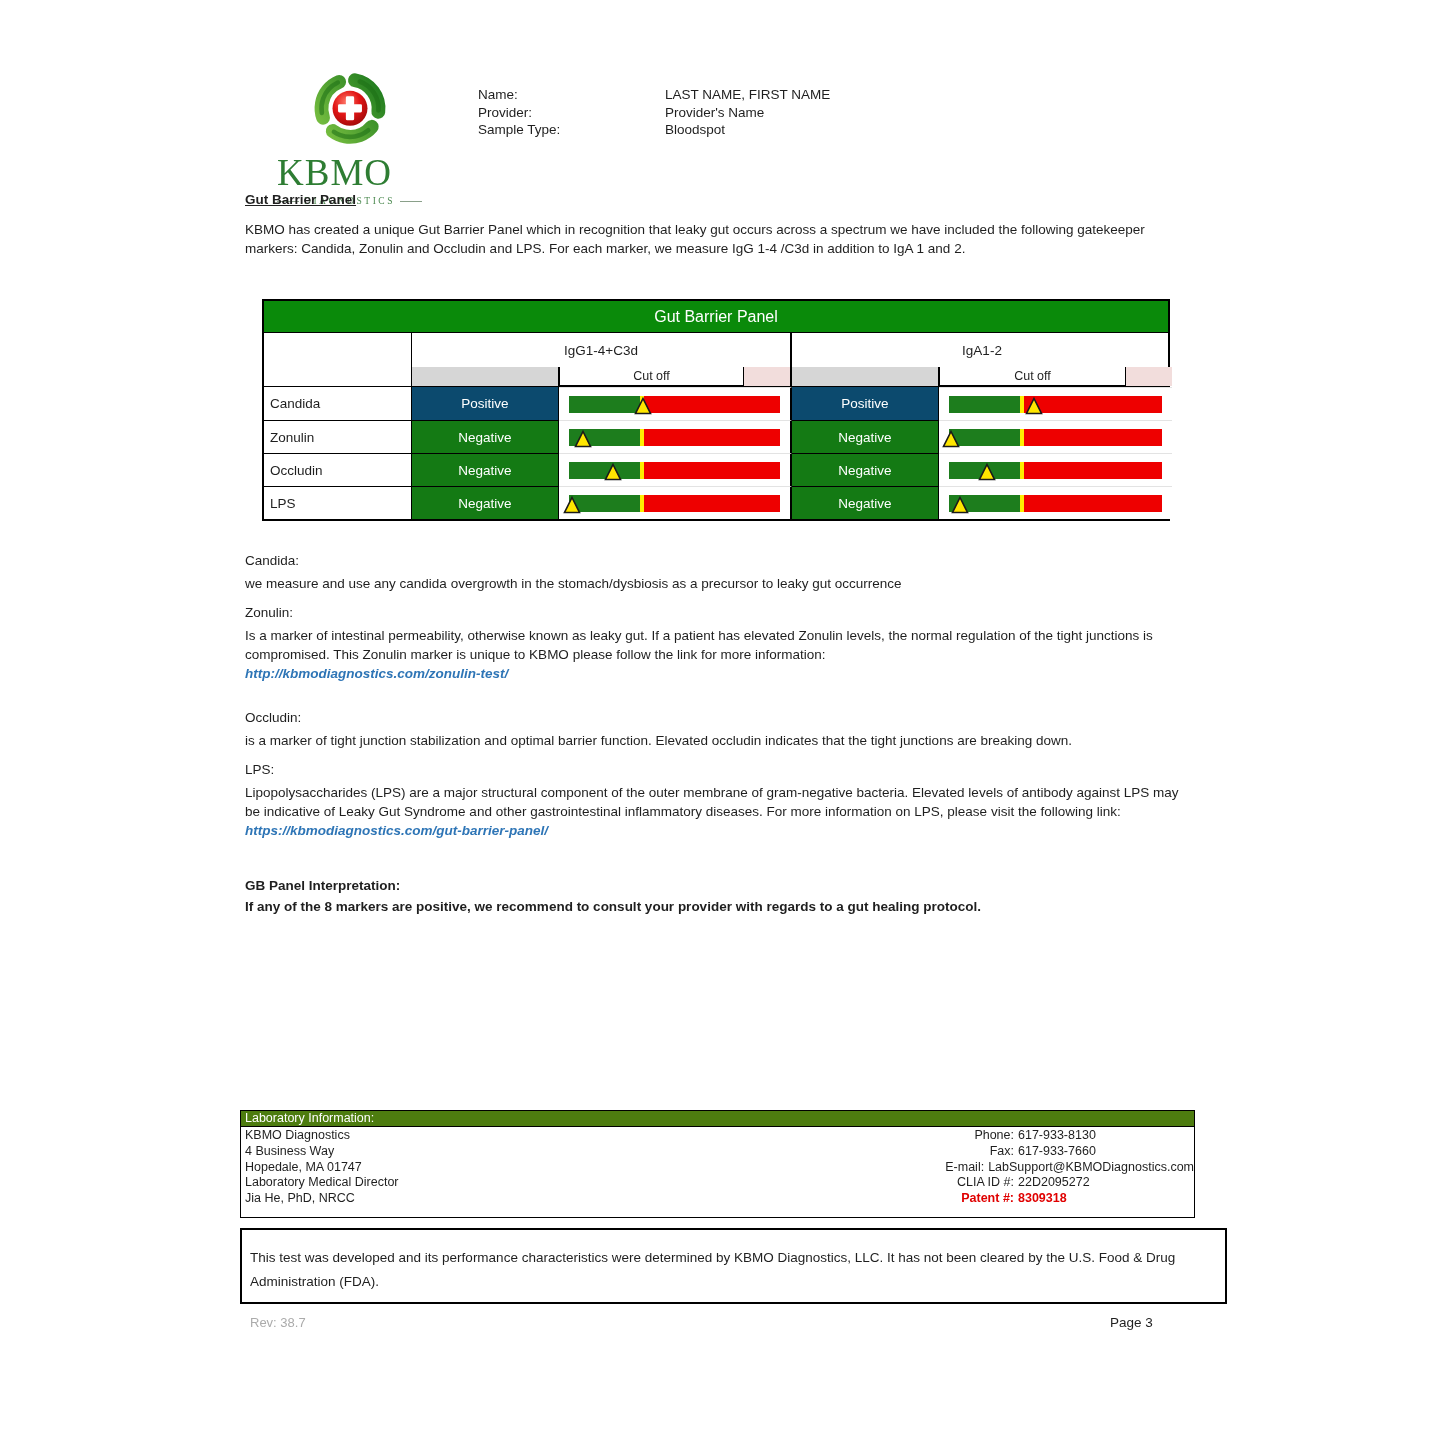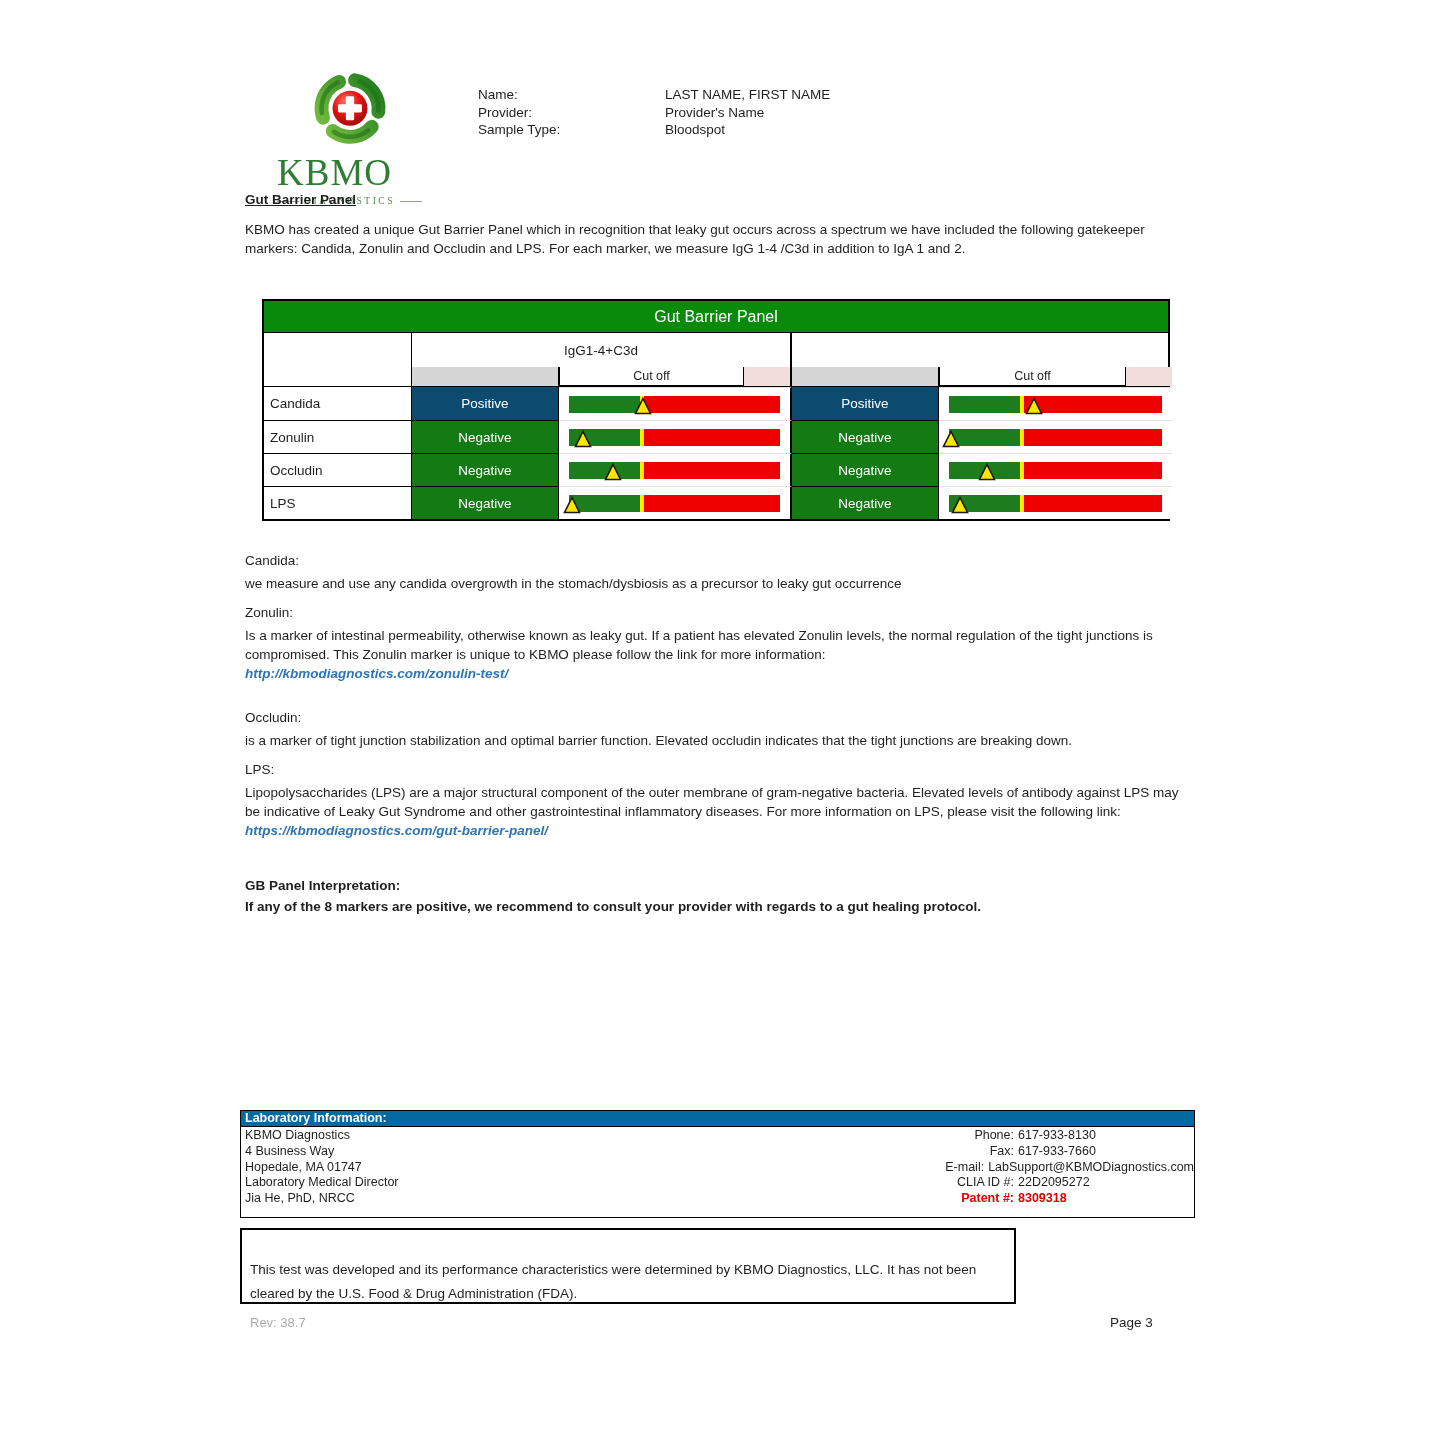--- a/index.html
+++ b/index.html
@@ -68,30 +68,30 @@
   .sec-0 { top:551px; }
   .sec-1 { top:603px; }
   .sec-2 { top:708px; }
   .sec-3 { top:760px; }
   .sec a.lnk { color:#2e75b6; font-weight:bold; font-style:italic; text-decoration:none; }
 
   .interp { position:absolute; left:245px; top:875px; width:948px; font-size:13.5px; line-height:21px; font-weight:bold; }
 
   
   .lab { position:absolute; left:240px; top:1110px; width:955px; font-size:12.5px; }
-  .lab .bar-title { background:#0369a1; border:1px solid #000; color:#fff; font-weight:bold; height:17px; line-height:15px; padding-left:4px; }
+  .lab .bar-title { background:#4d7c0f; border:1px solid #000; color:#fff; font-weight:normal; height:17px; line-height:15px; padding-left:4px; }
   .lab .box { border:1px solid #000; border-top:none; position:relative; height:91px; padding:1px 0 0 4px; line-height:15.8px; }
   .lab .right { position:absolute; right:0; top:1px; width:420px; }
   .lab .rrow { display:flex; line-height:15.8px; }
   .lab .rrow .rl { width:240px; text-align:right; }
   .lab .rrow .rv { margin-left:4px; }
   .lab .rrow.patent { color:#e00000; font-weight:bold; }
 
   
-  .disc { position:absolute; left:240px; top:1228px; width:776px; height:76px; border:2px solid #000; padding:28px 10px 0 8px; font-size:13.5px; line-height:24px; }
+  .disc { position:absolute; left:240px; top:1228px; width:987px; height:76px; border:2px solid #000; padding:16px 10px 0 8px; font-size:13.5px; line-height:24px; }
 
   
   .foot-rev { position:absolute; left:250px; top:1315px; font-size:13px; color:#ababab; }
   .foot-page { position:absolute; left:1110px; top:1315px; font-size:13.5px; font-weight:normal; }
 </style>
 </head>
 <body>
 
 <div class="page">
 
@@ -143,20 +143,21 @@
   <div class="intro">
     <div class="h">Gut Barrier Panel</div>
     <div>KBMO has created a unique Gut Barrier Panel which in recognition that leaky gut occurs across a spectrum we have included the following gatekeeper markers: Candida, Zonulin and Occludin and LPS. For each marker, we measure IgG 1-4 /C3d in addition to  IgA 1 and 2.</div>
   </div>
 
   <div class="tbl">
     <div class="title-row">Gut Barrier Panel</div>
     <div class="hdr2">
       <div class="c0"></div>
       <div class="cg igg">IgG1-4+C3d</div>
+      <div class="cg">IgA1-2</div>
     </div>
     <div class="cut-row">
       <div class="c0"></div>
       <div class="grp igg">
         <div class="gray"></div>
         <div class="coff">Cut off</div>
         <div class="pink"></div>
       </div>
       <div class="grp">
         <div class="gray"></div>

